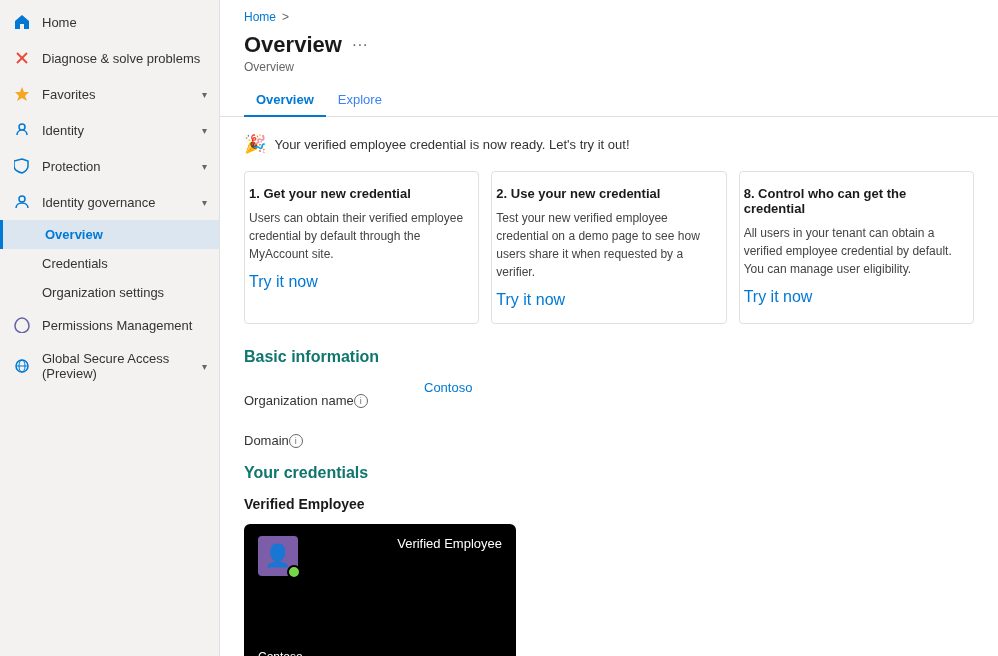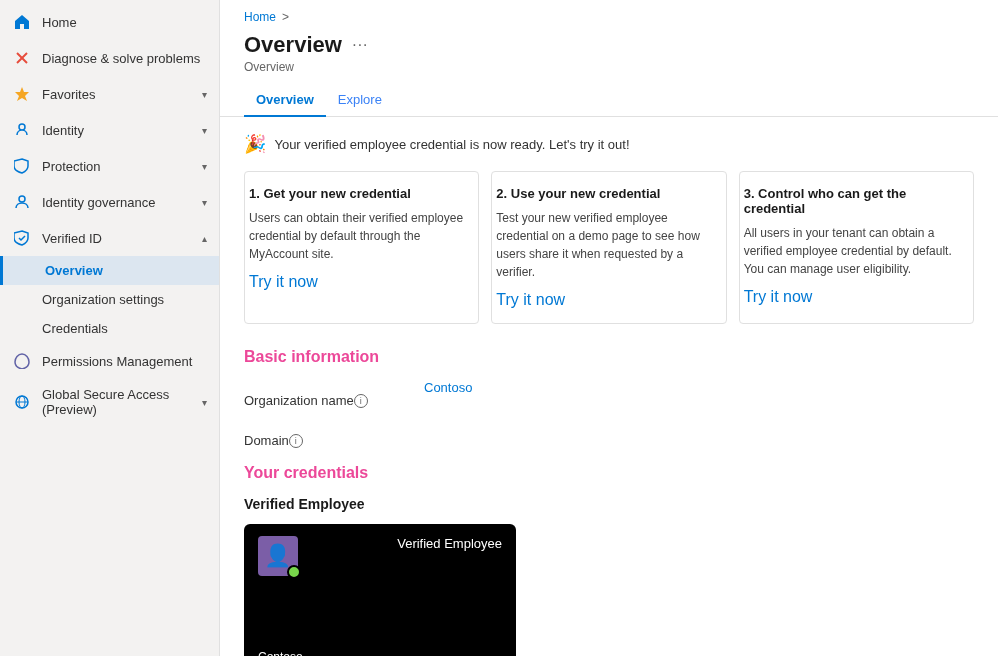--- a/index.html
+++ b/index.html
@@ -160,21 +160,21 @@
     .step-card a {
       font-size: 16px;
       color: #0078d4;
       text-decoration: none;
     }
 
     
     .section-title {
       font-size: 16px;
       font-weight: 600;
-      color: #ec4899;
+      color: #0f766e;
       margin-bottom: 14px;
     }
     .info-row {
       display: flex;
       align-items: flex-start;
       margin-bottom: 12px;
     }
     .info-label {
       width: 180px;
       font-size: 13px;
@@ -348,39 +348,29 @@
     <span class="icon">
       <svg width="16" height="16" viewBox="0 0 16 16">
           <circle cx="8" cy="5" r="3" fill="none" stroke="#0078d4" stroke-width="1.5"></circle>
           <path d="M2 14c0-3 2.7-5 6-5s6 2 6 5" fill="none" stroke="#0078d4" stroke-width="1.5"></path>
         </svg>
     </span>
     <span>Identity governance</span>
     <span class="chevron">▾</span>
   </div>
 
-  <div class="sidebar-item">
-    <span class="icon">
-      <svg width="16" height="16" viewBox="0 0 16 16">
-          <path d="M8 1l6 2v5c0 3-2.5 5.5-6 7C2.5 13.5 0 11 0 8V3z" fill="none" stroke="#0078d4" stroke-width="1.5"></path>
-          <path d="M5 8l2 2 4-4" stroke="#0078d4" stroke-width="1.5" fill="none"></path>
-        </svg>
-    </span>
-    <span>Verified ID</span>
-    <span class="chevron">▴</span>
-  </div>
 
   <div class="sidebar-sub-item active">
     <span>Overview</span>
   </div>
   <div class="sidebar-sub-item">
+    <span>Credentials</span>
+  </div>
+  <div class="sidebar-sub-item">
     <span>Organization settings</span>
-  </div>
-  <div class="sidebar-sub-item">
-    <span>Credentials</span>
   </div>
 
   <div class="sidebar-item">
     <span class="icon">
       <svg width="16" height="16" viewBox="0 0 16 16">
           <path d="M8 1C4 1 1 5 1 9c0 3.3 2.5 6 7 7 4.5-1 7-3.7 7-7 0-4-3-8-7-8z" fill="none" stroke="#6264a7" stroke-width="1.5"></path>
         </svg>
     </span>
     <span>Permissions Management</span>
   </div>
@@ -432,21 +422,21 @@
         <h4>1. Get your new credential</h4>
         <p>Users can obtain their verified employee credential by default through the MyAccount site.</p>
         <a href="#">Try it now</a>
       </div>
       <div class="step-card">
         <h4>2. Use your new credential</h4>
         <p>Test your new verified employee credential on a demo page to see how users share it when requested by a verifier.</p>
         <a href="#">Try it now</a>
       </div>
       <div class="step-card">
-        <h4>3. Control who can get the credential</h4>
+        <h4>8. Control who can get the credential</h4>
         <p>All users in your tenant can obtain a verified employee credential by default. You can manage user eligibility.</p>
         <a href="#">Try it now</a>
       </div>
     </div>
 
     <div>
       <div class="section-title">Basic information</div>
       <div class="info-row">
         <div class="info-label">
           <span>Organization name</span>

